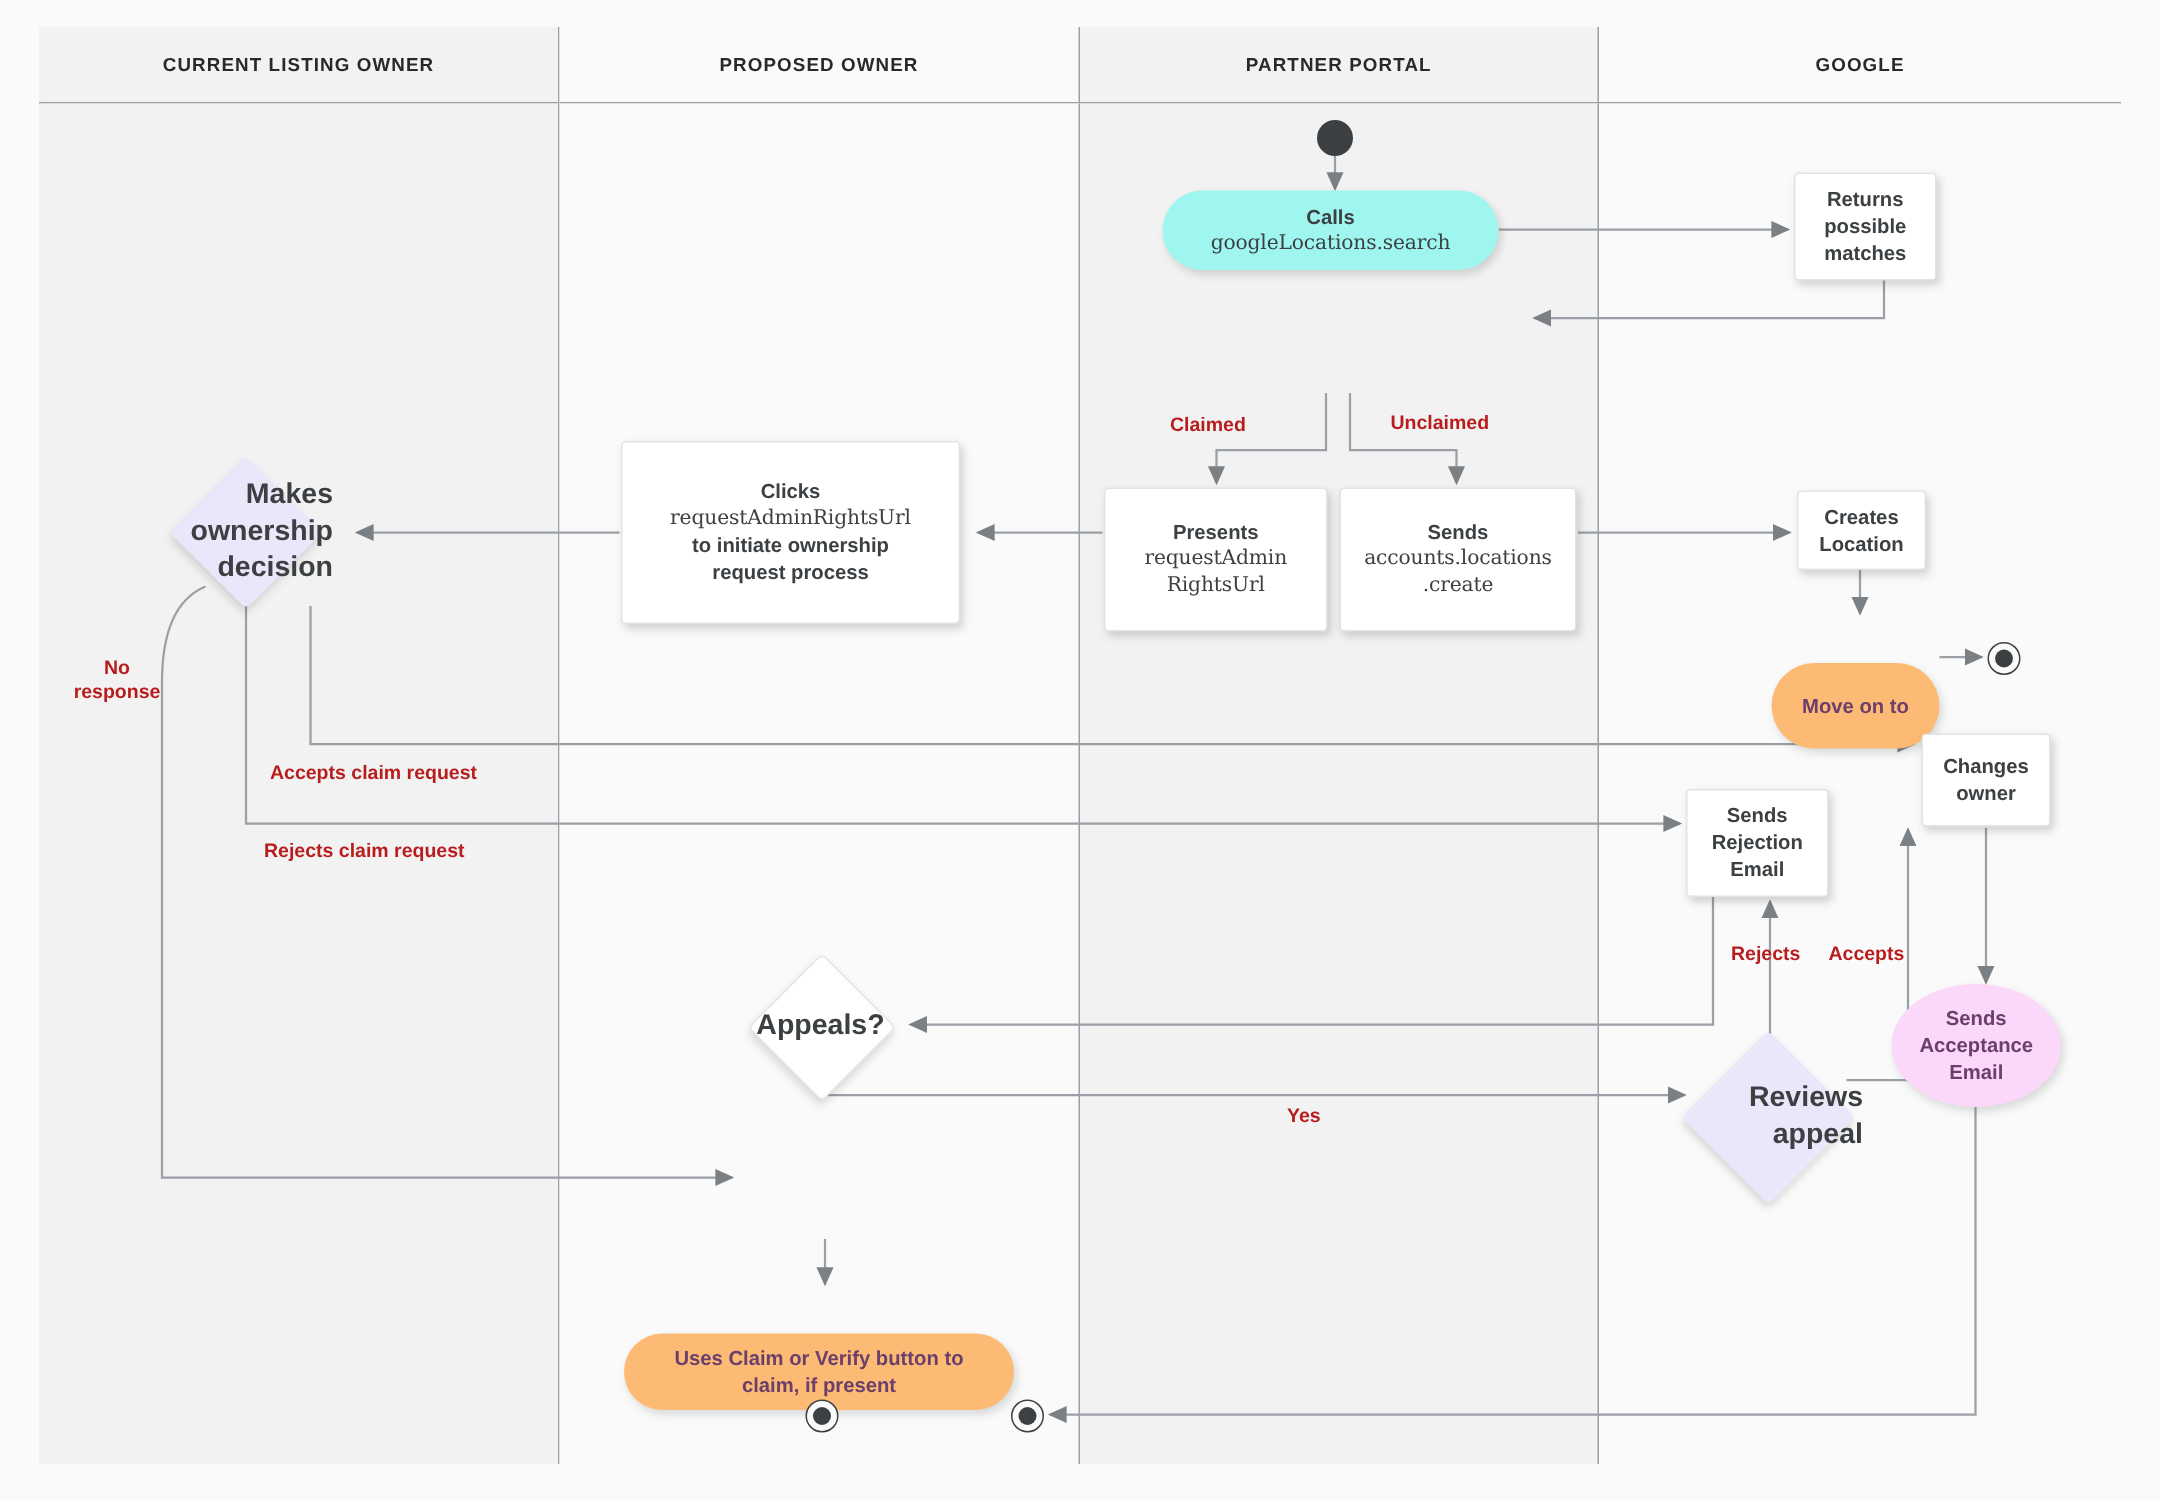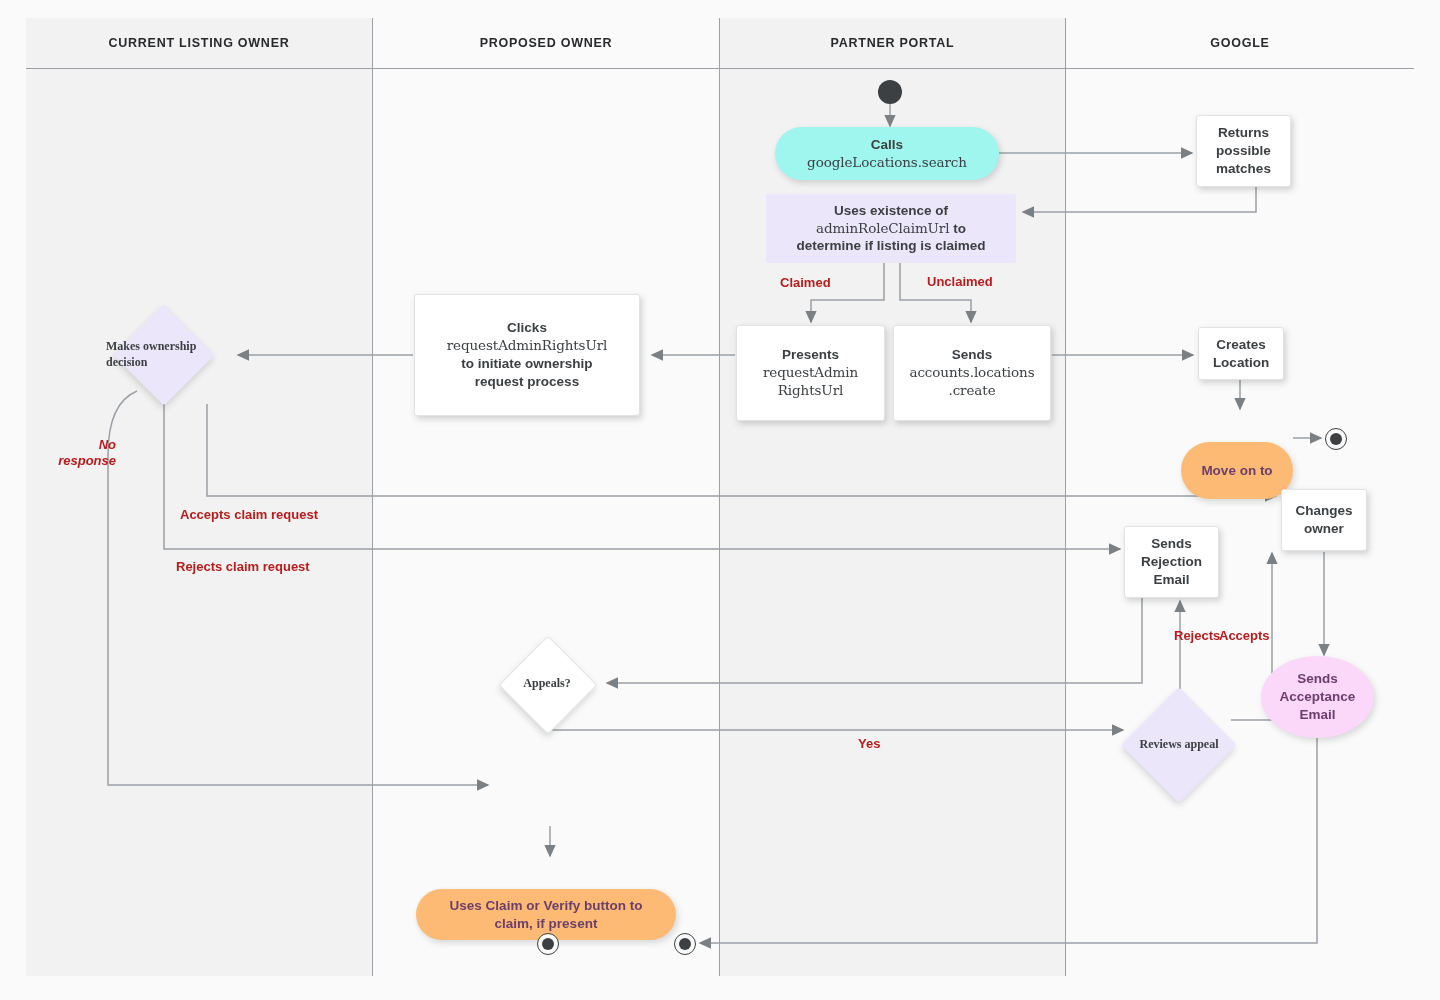--- a/index.html
+++ b/index.html
@@ -81,22 +81,22 @@
     position:absolute;left:0;top:0;width:100%;height:100%;
     transform:rotate(45deg);
     border-radius:4px;
     box-shadow:2px 3px 6px rgba(60,64,67,.18);
   }
   .diamond-shape.lav{background:#ece6fa;}
   .diamond-shape.white{background:#ffffff;border:1px solid #e6e6e6;}
   .diamond-label{
     position:absolute;left:-22px;top:0;width:calc(100% + 44px);height:100%;
     display:flex;align-items:center;justify-content:center;
-    text-align:left;font-size:12px;font-weight:700;line-height:1.3;
-    color:#3c4043;pointer-events:none;font-family:Liberation Serif, serif;
+    text-align:right;font-size:19px;font-weight:700;line-height:1.3;
+    color:#3c4043;pointer-events:none;
   }
   code,.mono{
     font-family:"DejaVu Serif", serif;
     font-weight:400;
     font-size:13.5px;
     letter-spacing:-.1px;
   }
 
   
   .start-dot{
@@ -110,21 +110,21 @@
   }
   .end-dot i{display:block;width:12px;height:12px;border-radius:50%;background:#3c4043;}
 
   
   .elabel{
     position:absolute;
     font-size:13px;font-weight:700;color:#b91c1c;
     white-space:nowrap;line-height:1.25;
     background:transparent;
   }
-  .elabel.center{text-align:right;font-style:italic;}
+  .elabel.center{text-align:center;}
 </style>
 </head>
 <body>
 
 <div id="canvas">
 
   <div class="lane-frame"></div>
 
   <div class="lane-head" style="left:26px;width:347px;">
     <span>CURRENT LISTING OWNER</span>
@@ -200,27 +200,20 @@
 
   <div class="node pill-cyan" style="left:775px;top:127px;width:224px;height:53px;flex-direction:column;">
     <span>Calls</span>
     <span class="mono">googleLocations.search</span>
   </div>
 
   <div class="node rect" style="left:1196px;top:115px;width:95px;height:72px;padding:0 10px;">
     <span>Returns possible matches</span>
   </div>
 
-  <div class="node rect-lav" style="left:766px;top:194px;width:250px;height:69px;flex-direction:column;">
-    <span>Uses existence of</span>
-    <span>
-      <span class="mono">adminRoleClaimUrl</span><span> to</span>
-    </span>
-    <span>determine if listing is claimed</span>
-  </div>
 
   <div class="node rect" style="left:736px;top:325px;width:149px;height:96px;flex-direction:column;">
     <span>Presents</span>
     <span class="mono">requestAdmin</span>
     <span class="mono">RightsUrl</span>
   </div>
 
   <div class="node rect" style="left:893px;top:325px;width:158px;height:96px;flex-direction:column;">
     <span>Sends</span>
     <span class="mono">accounts.locations</span>
@@ -289,18 +282,18 @@
   <div class="elabel" style="left:927px;top:274px;">Unclaimed</div>
 
   <div class="elabel center" style="left:40px;top:437px;width:76px;">
     <span>No</span><br>
     <span>response</span>
   </div>
 
   <div class="elabel" style="left:180px;top:507px;">Accepts claim request</div>
   <div class="elabel" style="left:176px;top:559px;">Rejects claim request</div>
 
-  <div class="elabel" style="left:1154px;top:628px;margin-left:20px;">Rejects</div>
+  <div class="elabel" style="left:1154px;top:628px;">Rejects</div>
   <div class="elabel" style="left:1219px;top:628px;">Accepts</div>
 
   <div class="elabel" style="left:858px;top:736px;">Yes</div>
 
 </div>
 
 </body></html>

